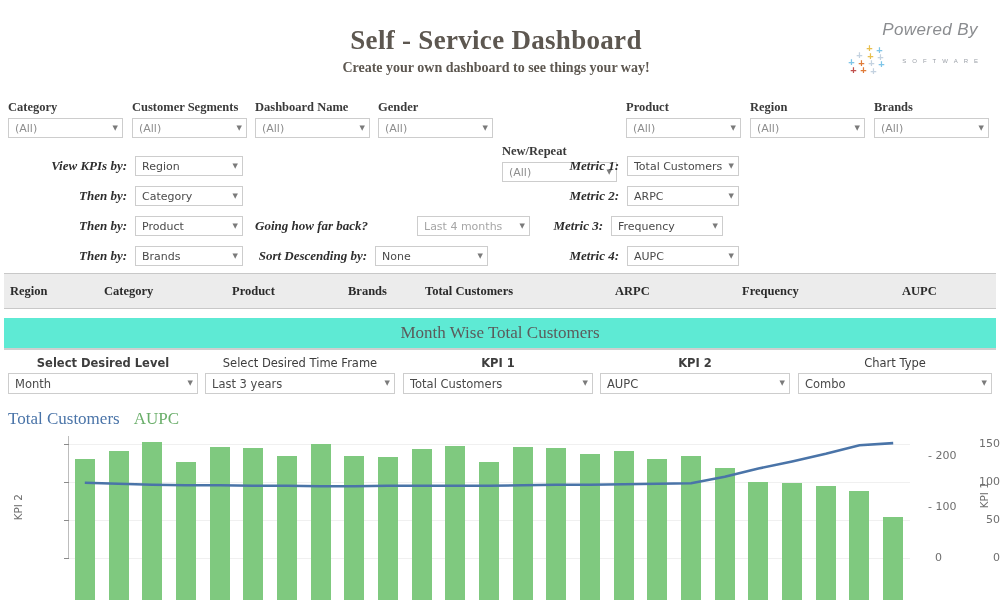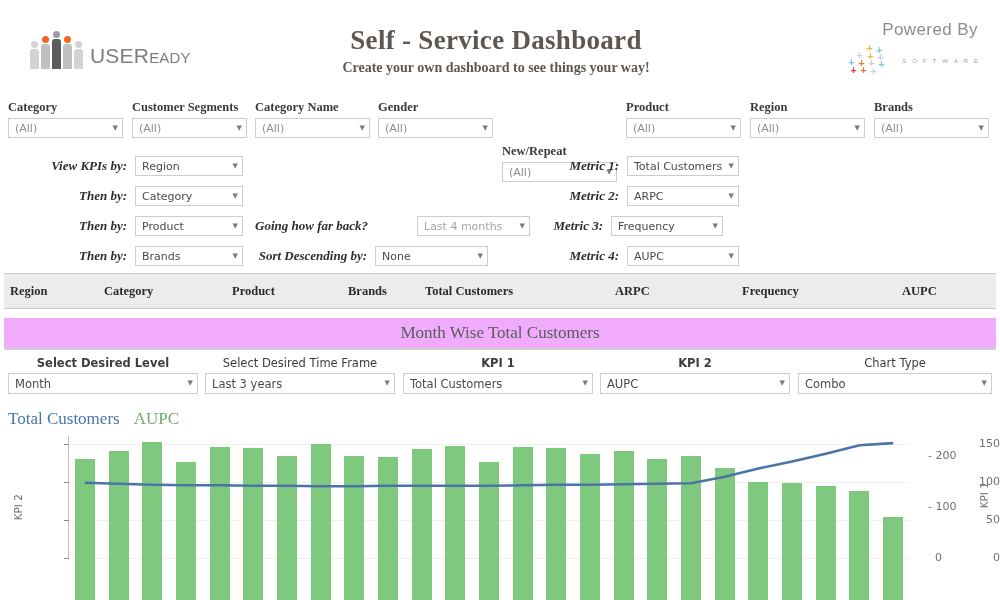--- a/index.html
+++ b/index.html
@@ -52,21 +52,21 @@
   }
   .dash-sub {
     font-family:"Liberation Serif", serif;
     font-size:14px; font-weight:bold; color:#5d5750;
     margin-top:4px;
   }
 
   .logo-tableau { position:absolute; right:16px; top:20px; text-align:left; }
   .tb-powered {
     font-size:17px; color:#8b8d90; letter-spacing:.4px;
-    margin-bottom:3px; padding-left:34px;
+    margin-bottom:3px; padding-left:34px;font-style:italic;
   }
   .tb-row { display:flex; align-items:center; gap:7px; }
   .tb-marks { position:relative; width:42px; height:34px; }
   .tb-marks i {
     position:absolute; font-style:normal; font-size:11px;
     line-height:11px; font-weight:bold;
   }
   .tb-wordwrap { line-height:1; }
   .tb-word {
     font-size:30px; color:#2b3e5c; letter-spacing:3px;
@@ -116,21 +116,21 @@
   }
   .table-head .th {
     position:absolute; top:10px;
     font-family:"Liberation Serif", serif;
     font-size:12.5px; font-weight:bold; color:#2b2b2b; white-space:nowrap;
   }
 
   
   .section-banner {
     position:absolute; top:318px; left:4px; width:992px; height:32px;
-    background:#f0abfc; border-bottom:2px solid #cfcfcf;
+    background:#5eead4; border-bottom:2px solid #cfcfcf;
     display:flex; align-items:center; justify-content:center;
   }
   .section-banner span {
     font-family:"Liberation Serif", serif;
     font-size:17px; color:#5b5b5b;
   }
 
   
   .chart-controls { position:absolute; top:356px; left:0; width:916px; height:40px; }
   .cc { position:absolute; top:0; }
@@ -175,45 +175,20 @@
   .bar {
     position:absolute; bottom:0; background:#7fc97f; width:20px;
   }
   svg.lineplot { position:absolute; left:0; top:0; overflow:visible; }
 </style>
 </head>
 <body>
 
 <div class="header">
 
-  <div class="logo-userready">
-    <div class="ur-figs">
-      <div class="ur-fig ur-f1">
-          <div class="head"></div>
-          <div class="body"></div>
-        </div>
-      <div class="ur-fig ur-f2">
-          <div class="head"></div>
-          <div class="body"></div>
-        </div>
-      <div class="ur-fig ur-f3">
-          <div class="head"></div>
-          <div class="body"></div>
-        </div>
-      <div class="ur-fig ur-f4">
-          <div class="head"></div>
-          <div class="body"></div>
-        </div>
-      <div class="ur-fig ur-f5">
-          <div class="head"></div>
-          <div class="body"></div>
-        </div>
-    </div>
-    <div class="ur-word"><span>USER</span><span class="small">EADY</span></div>
-  </div>
 
   <div class="title-block">
     <div class="dash-title">Self - Service Dashboard</div>
     <div class="dash-sub">Create your own dashboard to see things your way!</div>
   </div>
 
   <div class="logo-tableau">
     <div class="tb-powered">Powered By</div>
     <div class="tb-row">
       <div class="tb-marks">
@@ -246,21 +221,21 @@
       </div>
   </div>
   <div class="filter-cell" style="left:132px; width:115px;">
     <div class="filter-label">Customer Segments</div>
     <div class="dd">
         <span class="val">(All)</span>
         <span class="caret">▼</span>
       </div>
   </div>
   <div class="filter-cell" style="left:255px; width:115px;">
-    <div class="filter-label">Category Name</div>
+    <div class="filter-label">Dashboard Name</div>
     <div class="dd">
         <span class="val">(All)</span>
         <span class="caret">▼</span>
       </div>
   </div>
   <div class="filter-cell" style="left:378px; width:115px;">
     <div class="filter-label">Gender</div>
     <div class="dd">
         <span class="val">(All)</span>
         <span class="caret">▼</span>

